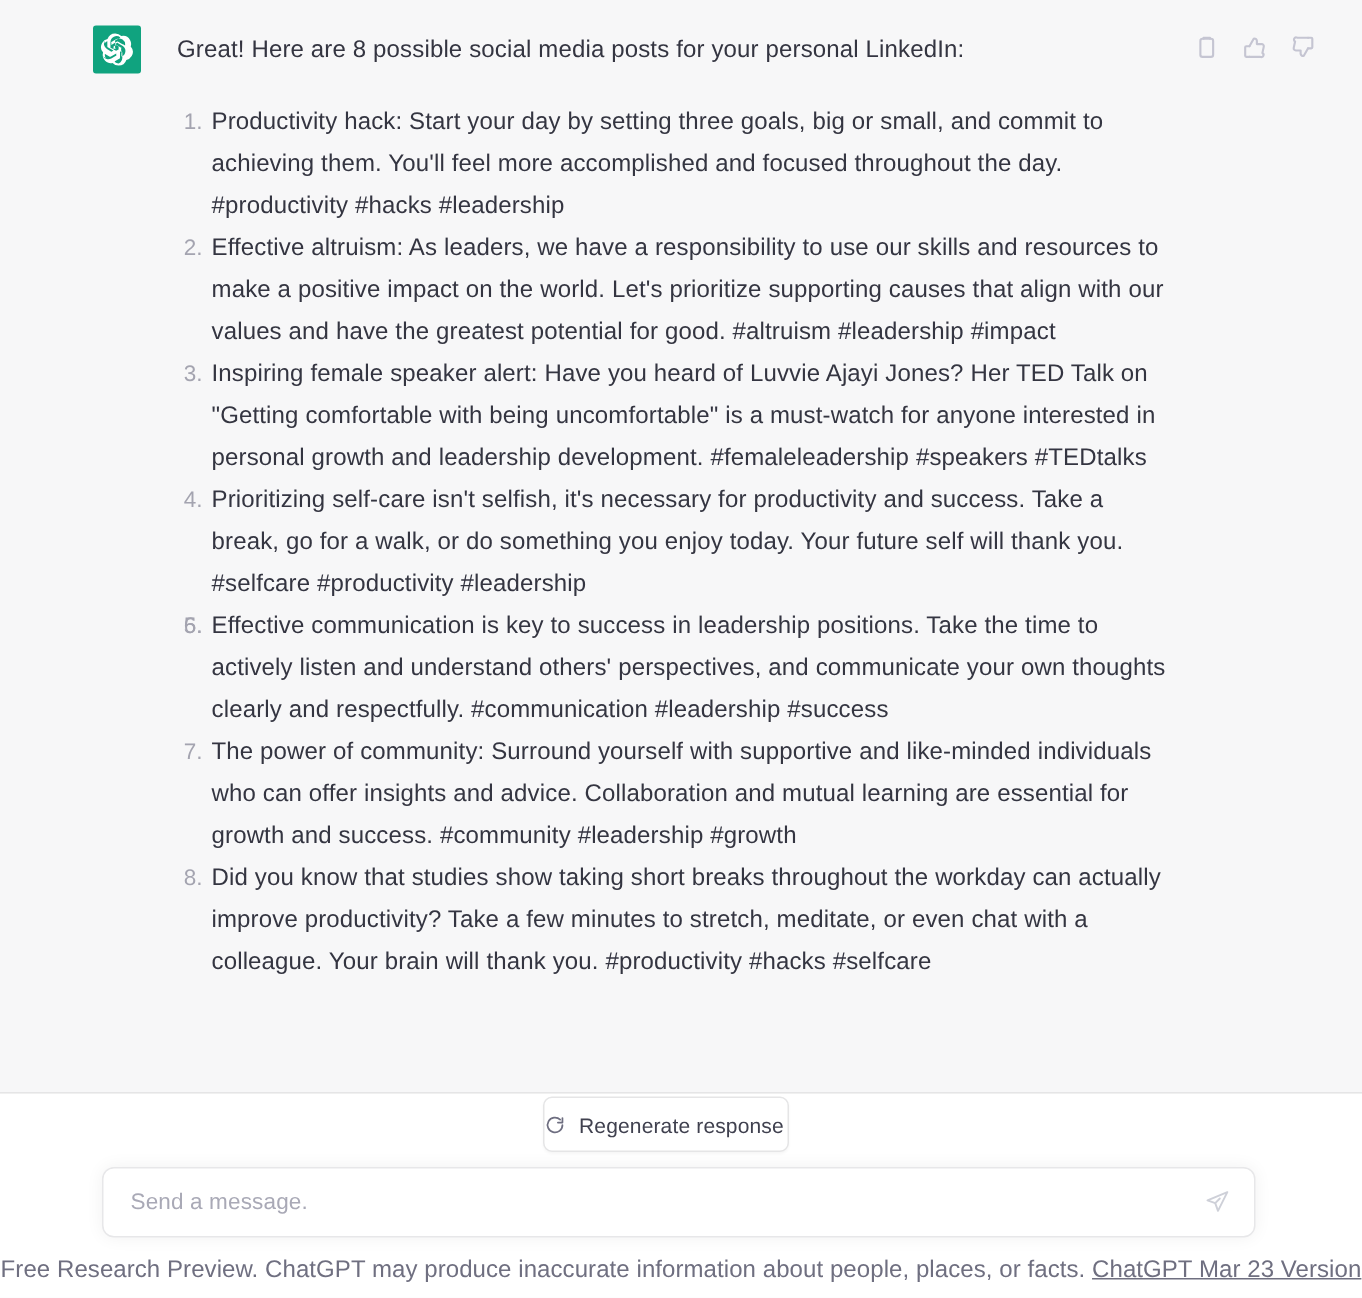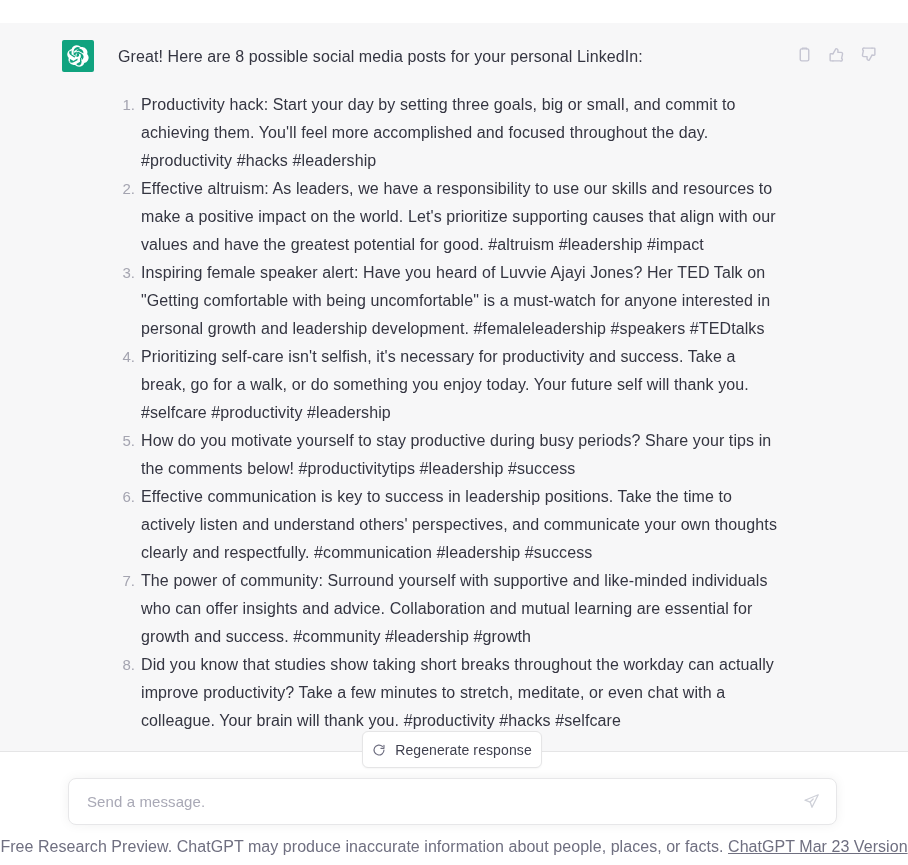--- a/index.html
+++ b/index.html
@@ -24,21 +24,20 @@
   
   .message-panel {
     position: absolute;
     left: 0;
     top: 0;
     width: 908px;
     height: 729px;
     background: #f7f7f8;
     border-bottom: 1px solid #e5e5e6;
     overflow: hidden;
-    margin-top: 23px;
   }
 
   .message-row {
     position: relative;
     padding: 17px 0 0 0;
   }
 
   
   .avatar {
     position: absolute;
@@ -118,28 +117,27 @@
     cursor: pointer;
     color: #c5c5d2;
   }
   .action-btn svg { display: block; }
 
   
   .regenerate-btn {
     position: absolute;
     left: 362px;
     top: 731px;
-    width: 180px;
+    width: 164px;
     height: 37px;
     background: #ffffff;
     border: 1px solid #e5e5e6;
     border-radius: 6px;
     display: flex;
     align-items: center;
-    justify-content: center;
     gap: 9px;
     cursor: pointer;
     box-shadow: 0 1px 2px rgba(0,0,0,0.04);
     z-index: 5;
   }
   .regenerate-btn .label {
     font-size: 14px;
     color: #40414f;
     letter-spacing: 0.1px;
     white-space: nowrap;
@@ -235,21 +233,20 @@
           <li>
             <span class="li-marker">3.</span>
             <span class="li-text">Inspiring female speaker alert: Have you heard of Luvvie Ajayi Jones? Her TED Talk on "Getting comfortable with being uncomfortable" is a must-watch for anyone interested in personal growth and leadership development. #femaleleadership #speakers #TEDtalks</span>
           </li>
           <li>
             <span class="li-marker">4.</span>
             <span class="li-text">Prioritizing self-care isn't selfish, it's necessary for productivity and success. Take a break, go for a walk, or do something you enjoy today. Your future self will thank you. #selfcare #productivity #leadership</span>
           </li>
           <li>
             <span class="li-marker">5.</span>
-            <span class="li-text">How do you motivate yourself to stay productive during busy periods? Share your tips in the comments below! #productivitytips #leadership #success</span>
           </li>
           <li>
             <span class="li-marker">6.</span>
             <span class="li-text">Effective communication is key to success in leadership positions. Take the time to actively listen and understand others' perspectives, and communicate your own thoughts clearly and respectfully. #communication #leadership #success</span>
           </li>
           <li>
             <span class="li-marker">7.</span>
             <span class="li-text">The power of community: Surround yourself with supportive and like-minded individuals who can offer insights and advice. Collaboration and mutual learning are essential for growth and success. #community #leadership #growth</span>
           </li>
           <li>

